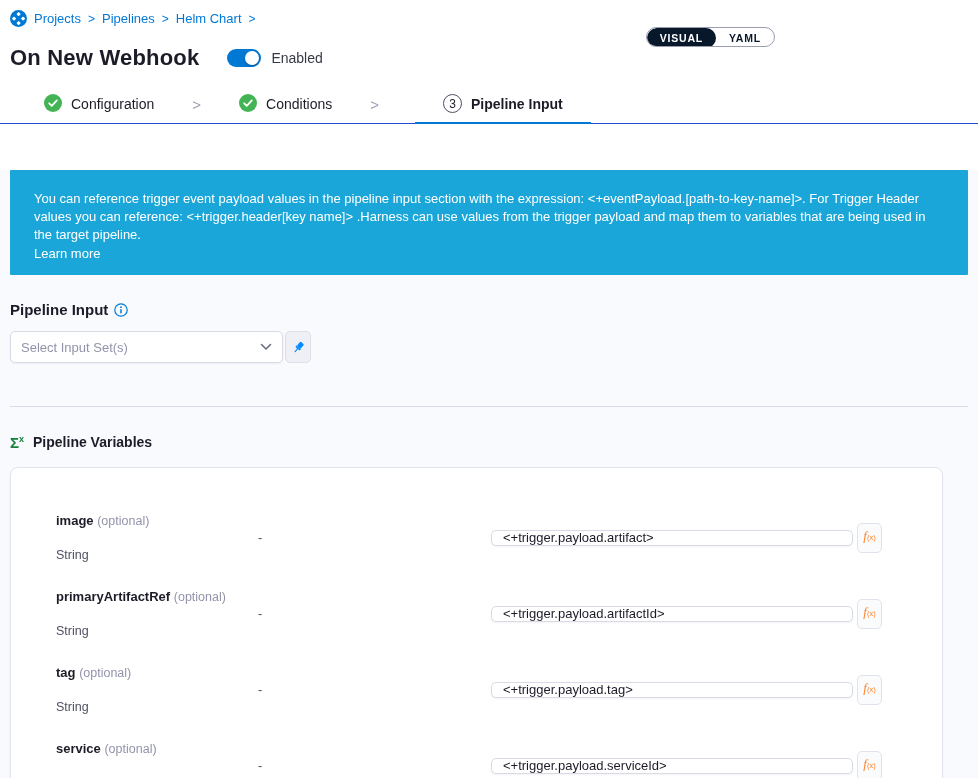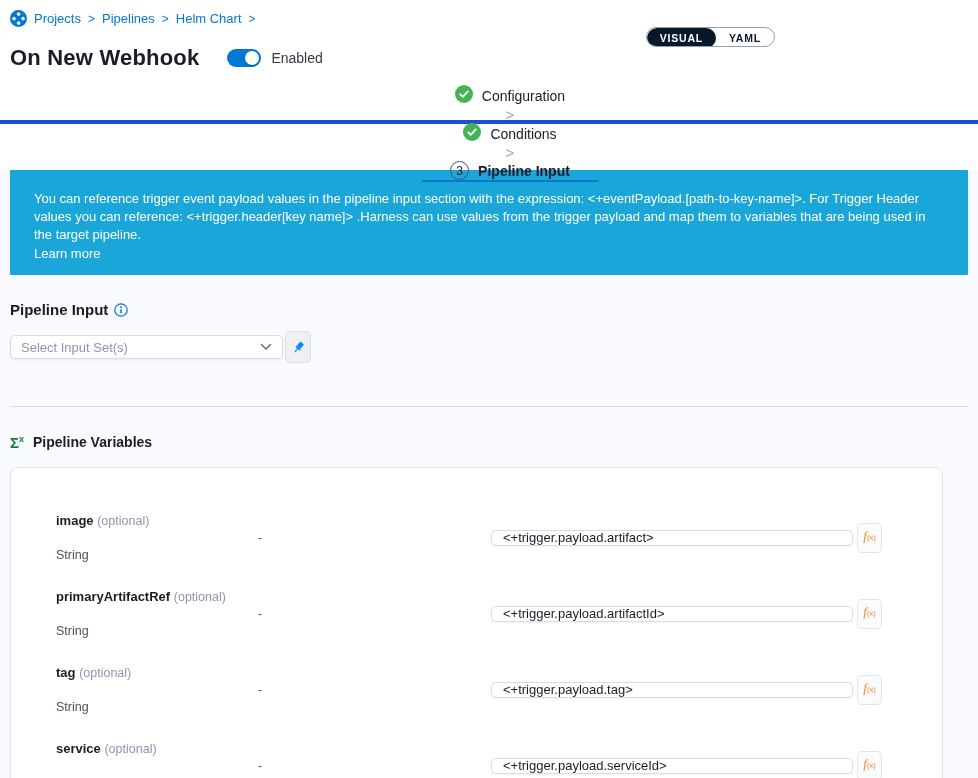--- a/index.html
+++ b/index.html
@@ -16,34 +16,34 @@
   .breadcrumb .sep { color: #0278d5; font-size: 12px; }
   .logo { width: 17px; height: 17px; display: inline-flex; }
   .titlerow { display: flex; align-items: center; margin-top: 16px; height: 30px; }
   .page-title { font-size: 22px; font-weight: bold; color: #1c1c28; letter-spacing: 0.2px; }
   .toggle { width: 34px; height: 18px; border-radius: 10px; background: #0278d5; position: relative; margin-left: 28px; cursor: pointer; flex: none; }
   .toggle .knob { position: absolute; top: 2px; right: 2px; width: 14px; height: 14px; border-radius: 50%; background: #fff; box-shadow: 0 1px 2px rgba(0,0,0,.25); }
   .toggle-label { margin-left: 10px; font-size: 14px; color: #383946; }
   .viewswitch { position: absolute; top: 27px; right: 203px; display: flex; align-items: flex-start; border: 1px solid #9a9cb0; border-radius: 11px; background: #fff; height: 20px; overflow: hidden; }
   .viewswitch .seg { font-size: 10.5px; font-weight: bold; letter-spacing: 0.8px; padding: 0 13px; height: 20px; line-height: 20px; color: #07182b; cursor: pointer; }
   .viewswitch .seg.active { background: #07182b; color: #fff; border-radius: 11px; }
-  .tabbar { display: flex; align-items: center; background: #fff; height: 39px; border-bottom: 4px solid #1d4ed8; padding-left: 42px; margin-top: 12px; flex-direction: column; }
+  .tabbar { display: flex; align-items: center; background: #fff; height: 39px; border-bottom: 1px solid #1d4ed8; padding-left: 42px; margin-top: 12px; }
   .tab { display: flex; align-items: center; gap: 9px; font-size: 14px; color: #1c1c28; height: 39px; padding: 0 2px; cursor: pointer; }
   .tab.active { font-weight: bold; border-bottom: 2px solid #0278d5; padding: 0 28px; margin-bottom: -1px; }
   .tabsep { color: #9aa0b2; font-size: 15px; margin: 0 36px; }
   .check-icon, .num-badge { flex: none; }
   .num-badge { width: 19px; height: 19px; border: 1px solid #4f5162; border-radius: 50%; font-size: 12px; font-weight: normal; color: #1c1c28; display: flex; align-items: center; justify-content: center; }
   .content { background: #f8fafd; height: 650px; padding: 0 10px; }
   .banner { background: #1aa6d9; color: #fff; margin-top: 46px; padding: 20px 24px 12px 24px; border-radius: 1px; }
   .banner-text { font-size: 13px; line-height: 18px; }
   .banner-link { display: inline-block; margin-top: 1px; font-size: 13px; line-height: 18px; color: #fff; text-decoration: none; cursor: pointer; }
   .section-title { display: flex; align-items: center; gap: 6px; margin-top: 26px; }
   .section-title .txt { font-size: 15px; font-weight: bold; color: #1c1c28; }
   .inputset-row { display: flex; align-items: center; gap: 2px; margin-top: 13px; }
-  .select-box { width: 273px; height: 24px; background: #fff; border: 1px solid #d9dae5; border-radius: 5px; display: flex; align-items: center; padding: 0 10px; box-shadow: 0 1px 2px rgba(40,41,61,.06); cursor: pointer; }
+  .select-box { width: 273px; height: 32px; background: #fff; border: 1px solid #d9dae5; border-radius: 5px; display: flex; align-items: center; padding: 0 10px; box-shadow: 0 1px 2px rgba(40,41,61,.06); cursor: pointer; }
   .select-box input { border: 0; outline: none; flex: 1; font-size: 13px; font-family: "Liberation Sans", sans-serif; color: #1c1c28; background: transparent; }
   .select-box input::placeholder { color: #9293ab; }
   .pin-btn { width: 26px; height: 32px; background: #eef0f6; border: 1px solid #dcdee8; border-radius: 5px; display: flex; align-items: center; justify-content: center; cursor: pointer; }
   .divider { border: 0; border-top: 1px solid #d9dae5; margin-top: 43px; }
   .vars-title { display: flex; align-items: center; gap: 9px; margin-top: 27px; }
   .vars-title .txt { font-size: 14px; font-weight: bold; color: #1c1c28; }
   .sigma { color: #15803d; font-size: 15px; font-weight: bold; line-height: 1; }
   .sigma sup { font-size: 9px; font-weight: bold; }
   .card { background: #fff; border: 1px solid #e2e4ee; border-radius: 8px; margin-top: 17px; width: 933px; padding: 32px 60px 18px 45px; box-shadow: 0 1px 3px rgba(40,41,61,.04); }
   .grid { display: grid; grid-template-columns: 202px 233px 1fr; align-items: center; }

